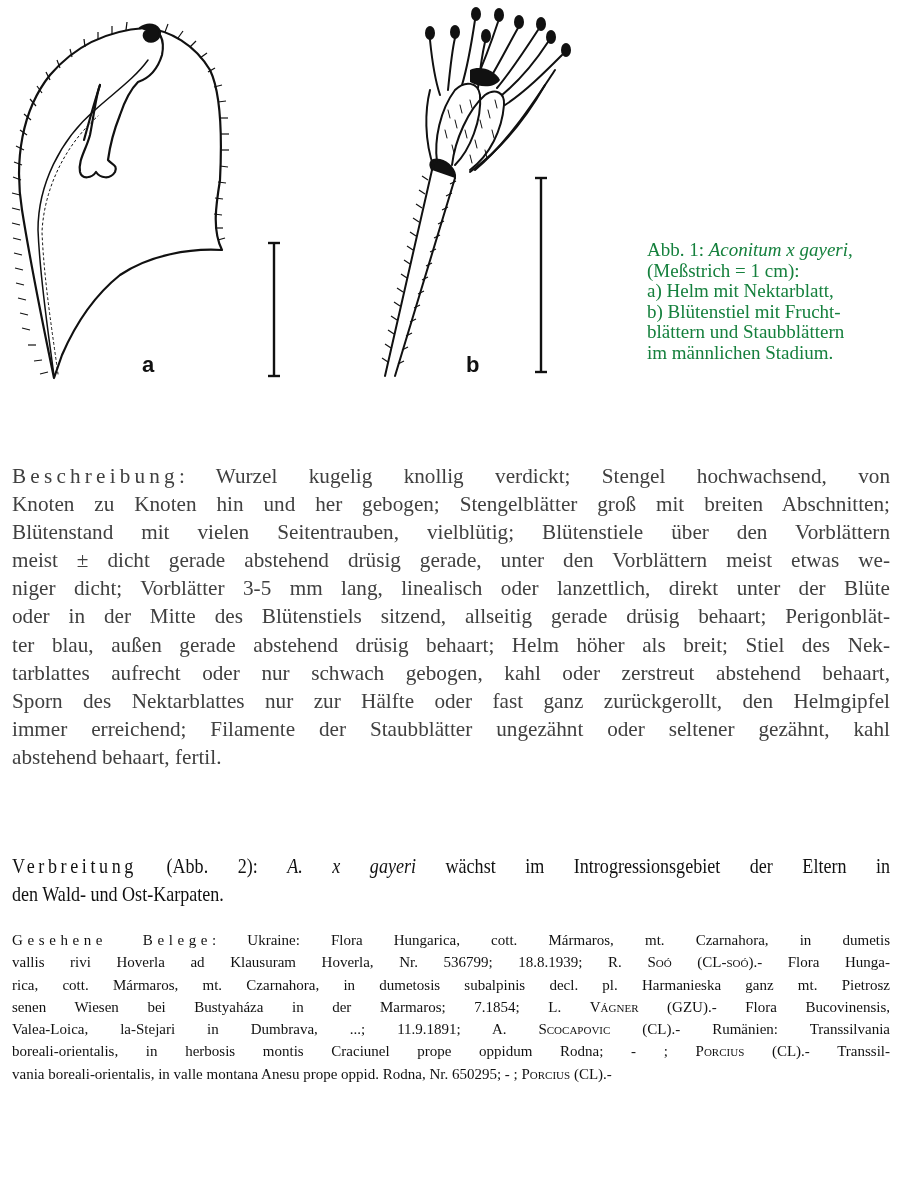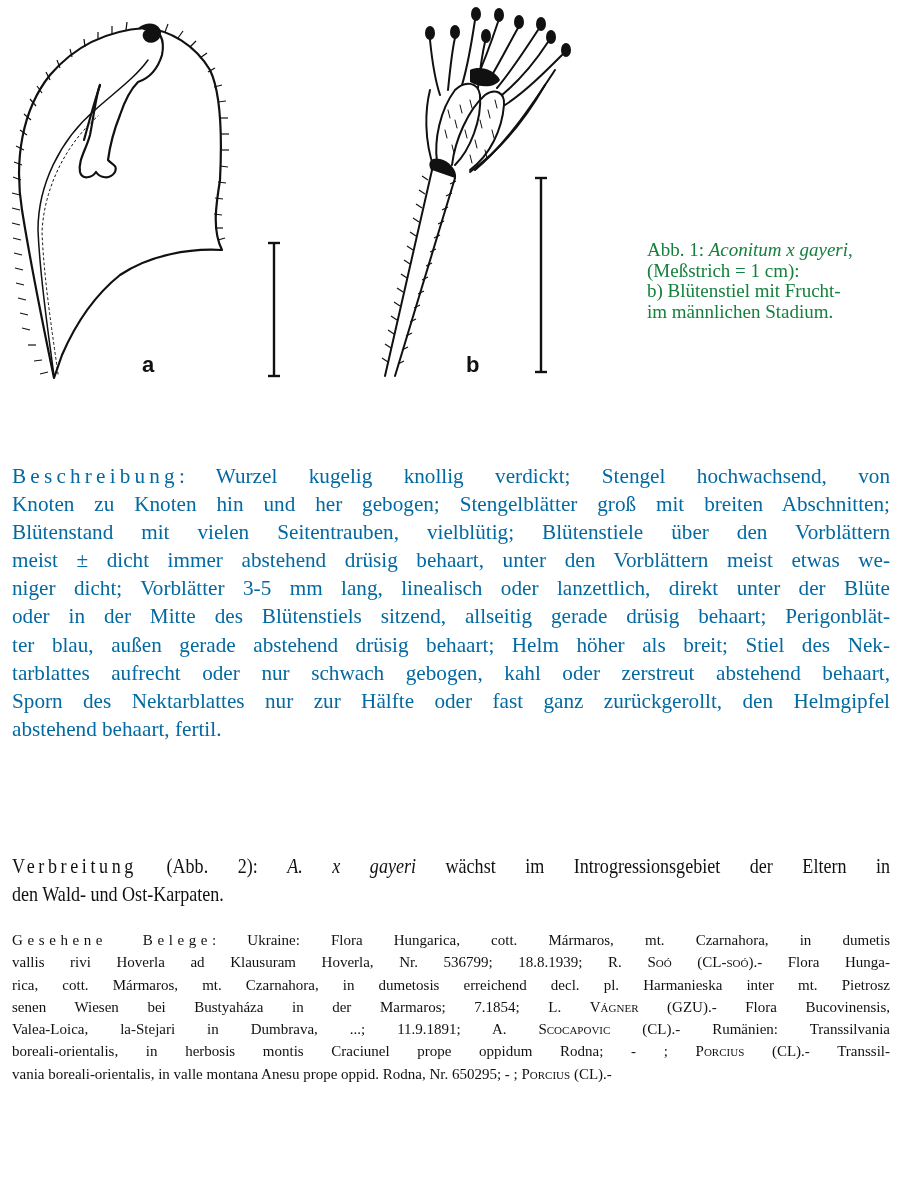--- a/index.html
+++ b/index.html
@@ -47,21 +47,21 @@
     .caption i { font-style: italic; }
 
     .main-text {
       position: absolute;
       left: 12px;
       top: 462px;
       width: 878px;
       font-size: 21.2px;
       line-height: 28.1px;
       text-align: justify;
-      color: #0369a1;
+      color: #404040;
     }
     .para-line {
       display: block;
       text-align: justify;
       text-align-last: justify;
       white-space: nowrap;
       height: 28.1px;
     }
     .para-line.last {
       text-align-last: left;
@@ -263,44 +263,47 @@
       <line x1="535" y1="372" x2="547" y2="372"></line>
     </g>
   </svg>
 
   <div class="panel-label" style="left:142px; top:352px;">a</div>
   <div class="panel-label" style="left:466px; top:352px;">b</div>
 
   <div class="caption">
     <div><span>Abb. 1: </span><i>Aconitum x gayeri</i><span>,</span></div>
     <div>(Meßstrich = 1 cm):</div>
+    <div>a) Helm mit Nektarblatt,</div>
     <div>b) Blütenstiel mit Frucht-</div>
+    <div>blättern und Staubblättern</div>
     <div>im männlichen Stadium.</div>
   </div>
 </div>
 
 <div class="main-text">
   <span class="para-line"><span class="spaced">Beschreibung</span><span>: Wurzel kugelig knollig verdickt; Stengel hochwachsend, von</span></span>
   <span class="para-line">Knoten zu Knoten hin und her gebogen; Stengelblätter groß mit breiten Abschnitten;</span>
   <span class="para-line">Blütenstand mit vielen Seitentrauben, vielblütig; Blütenstiele über den Vorblättern</span>
-  <span class="para-line">meist ± dicht immer abstehend drüsig behaart, unter den Vorblättern meist etwas we-</span>
+  <span class="para-line">meist ± dicht gerade abstehend drüsig gerade, unter den Vorblättern meist etwas we-</span>
   <span class="para-line">niger dicht; Vorblätter 3-5 mm lang, linealisch oder lanzettlich, direkt unter der Blüte</span>
   <span class="para-line">oder in der Mitte des Blütenstiels sitzend, allseitig gerade drüsig behaart; Perigonblät-</span>
   <span class="para-line">ter blau, außen gerade abstehend drüsig behaart; Helm höher als breit; Stiel des Nek-</span>
   <span class="para-line">tarblattes aufrecht oder nur schwach gebogen, kahl oder zerstreut abstehend behaart,</span>
   <span class="para-line">Sporn des Nektarblattes nur zur Hälfte oder fast ganz zurückgerollt, den Helmgipfel</span>
+  <span class="para-line">immer erreichend; Filamente der Staubblätter ungezähnt oder seltener gezähnt, kahl</span>
   <span class="para-line last">abstehend behaart, fertil.</span>
 </div>
 
 <div class="verb-block">
   <span class="para-line"><span class="spaced">Verbreitung</span><span> (Abb. 2): </span><i>A. x gayeri</i><span> wächst im Introgressionsgebiet der Eltern in</span></span>
   <span class="para-line last">den Wald- und Ost-Karpaten.</span>
 </div>
 
 <div class="belege" id="belege">
 <span class="para-line"><span class="spaced-sm">Gesehene  Belege</span><span>: Ukraine: Flora Hungarica, cott. Mármaros, mt. Czarnahora, in dumetis</span></span>
     <span class="para-line"><span>vallis rivi Hoverla ad Klausuram Hoverla, Nr. 536799; 18.8.1939; R. </span><span class="sc">Soó</span><span> (CL-</span><span class="sc">soó</span><span>).- Flora Hunga-</span></span>
-    <span class="para-line"><span>rica, cott. Mármaros, mt. Czarnahora, in dumetosis erreichend decl. pl. Harmanieska inter mt. Pietrosz</span></span>
+    <span class="para-line"><span>rica, cott. Mármaros, mt. Czarnahora, in dumetosis subalpinis decl. pl. Harmanieska ganz mt. Pietrosz</span></span>
     <span class="para-line"><span>senen Wiesen bei Bustyaháza in der Marmaros; 7.1854; L. </span><span class="sc">Vágner</span><span> (GZU).- Flora Bucovinensis,</span></span>
     <span class="para-line"><span>Valea-Loica, la-Stejari in Dumbrava, ...; 11.9.1891; A. </span><span class="sc">Scocapovic</span><span> (CL).- Rumänien: Transsilvania</span></span>
     <span class="para-line"><span>boreali-orientalis, in herbosis montis Craciunel prope oppidum Rodna; - ; </span><span class="sc">Porcius</span><span> (CL).- Transsil-</span></span>
     <span class="para-line last"><span>vania  boreali-orientalis,  in valle montana Anesu prope oppid. Rodna, Nr. 650295; - ; </span><span class="sc">Porcius</span><span> (CL).-</span></span>
   </div>
 
 </body></html>

